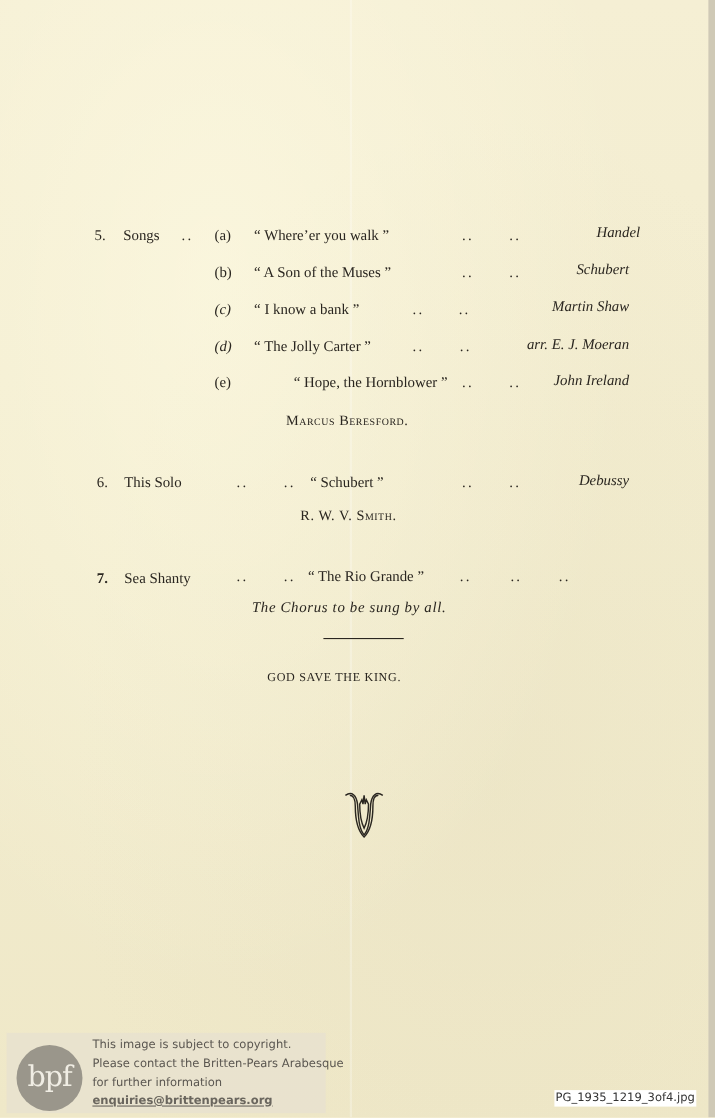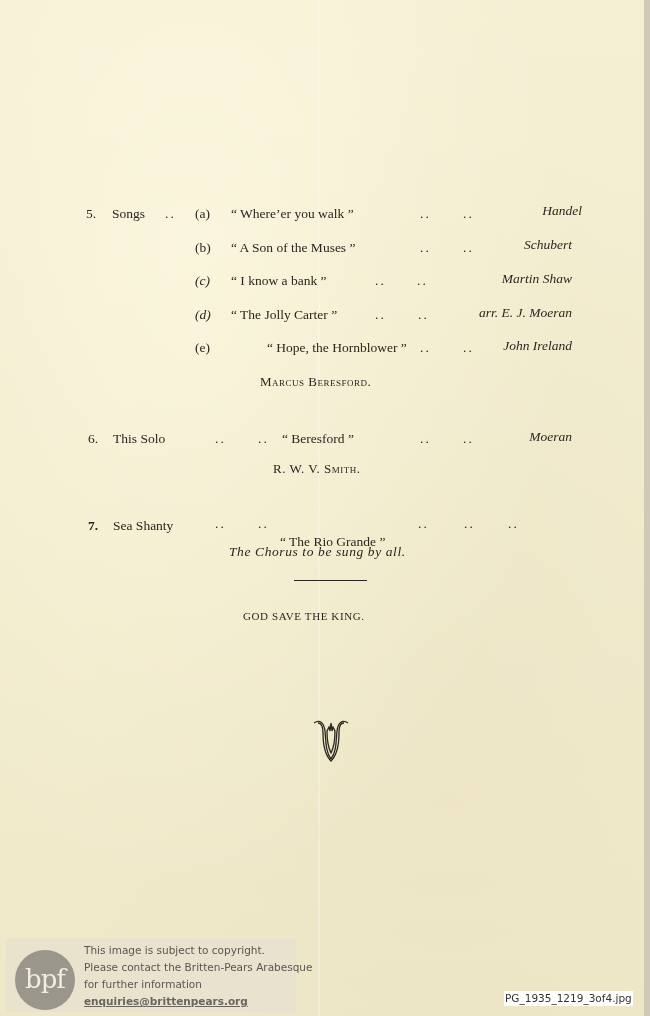--- a/index.html
+++ b/index.html
@@ -103,33 +103,33 @@
   </div>
 
   <span class="txt sc" style="left:260px;top:374px;font-size:13px;">Marcus Beresford.</span>
 </div>
 
 <div>
   <span class="txt" style="left:88px;top:431px;">6.</span>
   <span class="txt" style="left:113px;top:431px;">This Solo</span>
   <span class="txt dots" style="left:215px;top:431px;">..</span>
   <span class="txt dots" style="left:258px;top:431px;">..</span>
-  <span class="txt" style="left:282px;top:431px;">“ Beresford ”</span>
+  <span class="txt" style="left:282px;top:431px;">“ Schubert ”</span>
   <span class="txt dots" style="left:420px;top:431px;">..</span>
   <span class="txt dots" style="left:463px;top:431px;">..</span>
-  <span class="txt it right" style="right:78px;top:429px;">Moeran</span>
+  <span class="txt it right" style="right:78px;top:429px;">Debussy</span>
   <span class="txt sc" style="left:273px;top:461px;font-size:13px;">R. W. V. Smith.</span>
 </div>
 
 <div>
   <span class="txt" style="left:88px;top:518px;font-weight:bold;">7.</span>
   <span class="txt" style="left:113px;top:518px;">Sea Shanty</span>
   <span class="txt dots" style="left:215px;top:516px;">..</span>
   <span class="txt dots" style="left:258px;top:516px;">..</span>
-  <span class="txt" style="left:280px;top:516px;margin-top:18px;">“ The Rio Grande ”</span>
+  <span class="txt" style="left:280px;top:516px;">“ The Rio Grande ”</span>
   <span class="txt dots" style="left:418px;top:516px;">..</span>
   <span class="txt dots" style="left:464px;top:516px;">..</span>
   <span class="txt dots" style="left:508px;top:516px;">..</span>
   <span class="txt it" style="left:229px;top:544px;letter-spacing:0.6px;">The Chorus to be sung by all.</span>
 </div>
 
 <div class="rule"></div>
 
 <span class="txt" style="left:243px;top:610px;font-size:11px;letter-spacing:0.6px;">GOD SAVE THE KING.</span>
 

